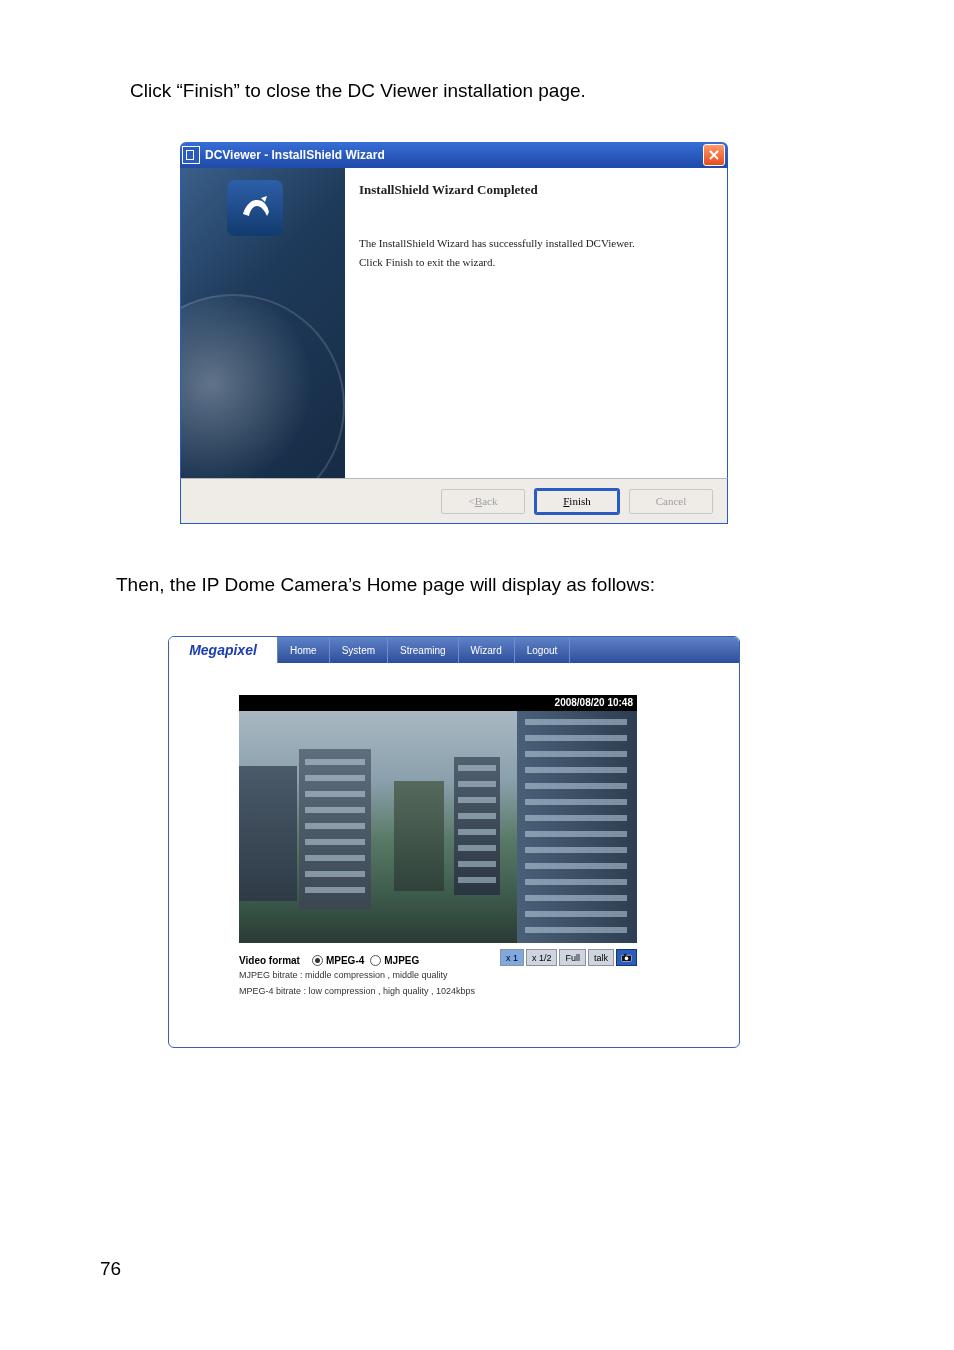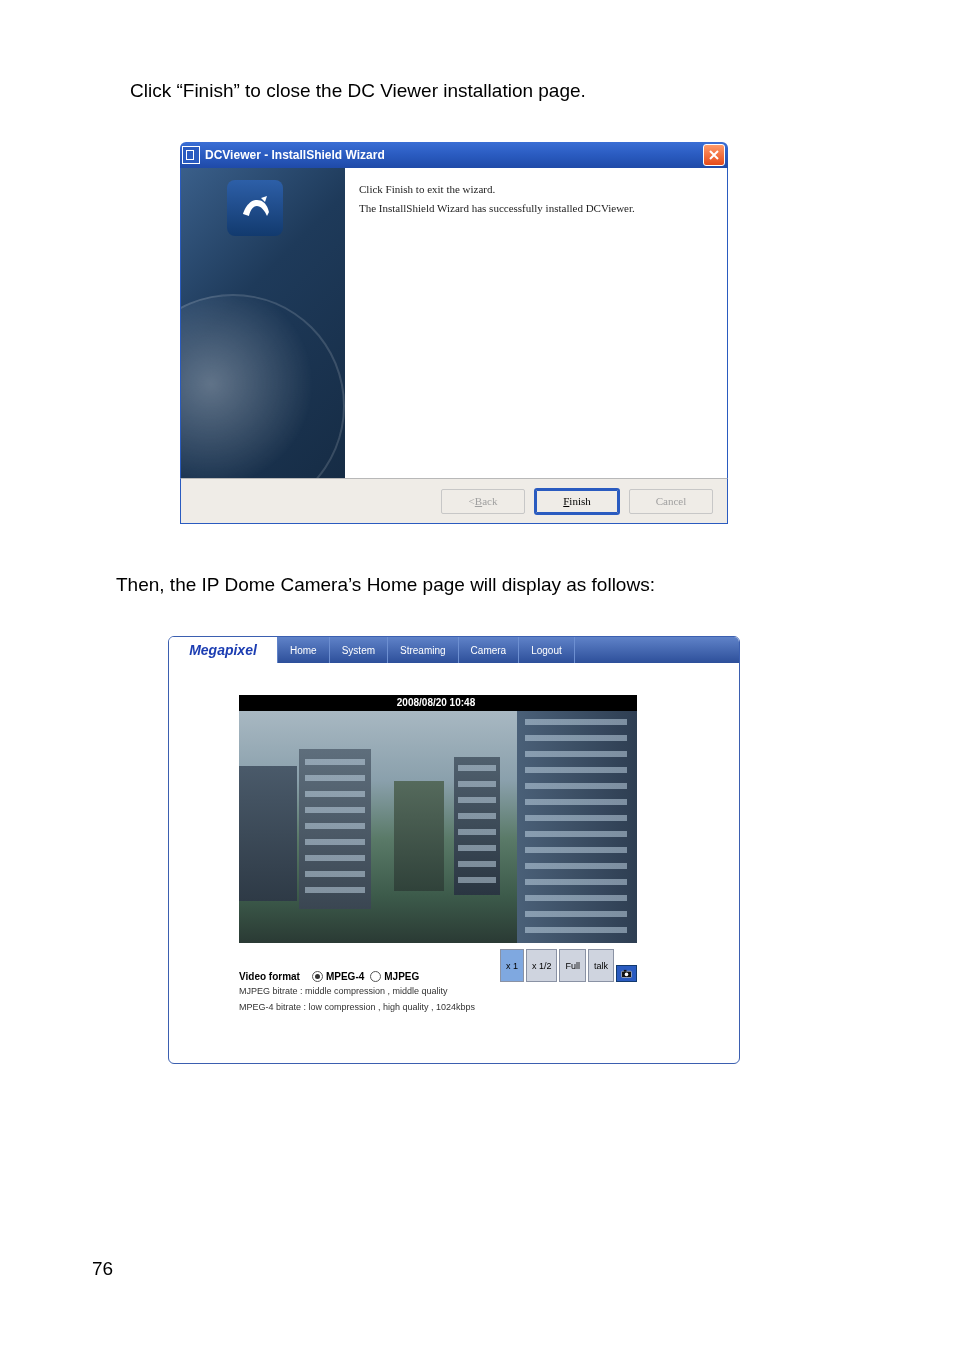--- a/index.html
+++ b/index.html
@@ -1,18 +1,18 @@
 <!DOCTYPE html>
 <html><head>
 <meta charset="utf-8">
 <style>
   html,body{margin:0;padding:0;background:#fff;font-family:Arial,Helvetica,sans-serif;color:#000;}
   .page{width:954px;height:1350px;position:relative;box-sizing:border-box;padding:80px 80px 0 100px;}
   .instr{font-size:19px;margin:0 0 40px 30px;}
-  .pagenum{position:absolute;left:92px;bottom:70px;font-size:19px;}
+  .pagenum{position:absolute;left:100px;bottom:70px;font-size:19px;}
   
   .installer{width:548px;margin:0 0 50px 80px;box-sizing:border-box;}
   .titlebar{height:26px;background:linear-gradient(to bottom,#3a6ed5 0%,#2a5bc0 50%,#1f4aa8 100%);display:flex;align-items:center;padding:0 3px 0 2px;color:#fff;font:bold 12px Tahoma,sans-serif;border-top-left-radius:6px;border-top-right-radius:6px;}
   .titlebar .tb-icon{width:16px;height:16px;margin-right:5px;background:#2a5bc0;border:1px solid #fff;position:relative;}
   .titlebar .tb-icon:before{content:"";position:absolute;left:3px;top:3px;width:6px;height:8px;border:1px solid #fff;}
   .titlebar .tb-title{flex:1;}
   .closebtn{width:20px;height:20px;background:linear-gradient(to bottom,#ff9a6a,#e64b1a);border:1px solid #fff;border-radius:3px;display:flex;align-items:center;justify-content:center;}
   .closebtn svg{width:12px;height:12px;}
   .body{display:flex;background:#fff;border-left:1px solid #2a5bc0;border-right:1px solid #2a5bc0;}
   .side{width:164px;height:310px;background:linear-gradient(135deg,#3a5f8a 0%,#1e3a5a 40%,#162c45 100%);position:relative;overflow:hidden;}
@@ -29,35 +29,35 @@
   .wbtn .ul{text-decoration:underline;}
   
   .cam{width:570px;margin:0 0 0 68px;border:1px solid #3b5fb0;border-radius:6px;overflow:hidden;font-family:Arial;background:#fff;}
   .camhead{height:26px;background:#fff;display:flex;align-items:stretch;}
   .brand{flex:0 0 108px;display:flex;align-items:center;justify-content:center;font:italic bold 14px Arial;color:#1c3db2;border-right:1px solid #5f82c8;}
   .tabs{flex:1;display:flex;background:linear-gradient(to bottom,#5f82c8,#2d4f9a);}
   .tab{flex:0 0 auto;padding:0 12px;display:flex;align-items:center;color:#fff;font:10px Arial;border-right:1px solid #6d8fd1;}
   .tabs .fill{flex:1;}
   .cambody{padding:32px 18px 50px 70px;}
   .vwrap{width:398px;}
-  .tsbar{height:16px;background:#000;color:#fff;font:bold 10px Arial;text-align:center;padding-right:4px;line-height:16px;}
+  .tsbar{height:16px;background:#000;color:#fff;font:bold 10px Arial;text-align:right;padding-right:4px;line-height:16px;}
   .feed{width:398px;height:232px;background:linear-gradient(to bottom,#a8b8c2 0%,#8aa0ac 30%,#5a7a68 55%,#3c5a4a 80%,#2a3a34 100%);position:relative;overflow:hidden;}
   .bld{position:absolute;background:linear-gradient(to bottom,#4a5a6a,#2e3a46);}
   .bld.b1{left:0;top:55px;width:58px;height:135px;}
   .bld.b2{left:60px;top:38px;width:72px;height:160px;background:linear-gradient(to bottom,#5e6e7c,#3a4652);}
   .bld.b3{right:0;top:0;width:120px;height:232px;background:linear-gradient(to right,#4a6078,#2e3e52);}
   .bld.b4{left:155px;top:70px;width:50px;height:110px;background:linear-gradient(to bottom,#556a5c,#30423a);}
   .bld.b5{left:215px;top:46px;width:46px;height:138px;background:linear-gradient(to bottom,#50606e,#2a3642);}
   .win{position:absolute;background:repeating-linear-gradient(to bottom,rgba(200,220,235,.5) 0 6px,rgba(0,0,0,0) 6px 16px);}
   .ctrls{display:flex;align-items:flex-end;margin-top:6px;font:10px Arial;color:#000;}
   .ctrls .lbl{font-weight:bold;margin-right:6px;}
   .radio{width:9px;height:9px;border:1px solid #555;border-radius:50%;display:inline-flex;align-items:center;justify-content:center;margin:0 3px 0 6px;vertical-align:middle;}
   .radio.on:before{content:"";width:5px;height:5px;background:#333;border-radius:50%;}
   .spacer{flex:1;}
-  .mini{height:15px;padding:8px 5px;font:9px Arial;background:#cfd4df;border:1px solid #8a92a4;display:flex;align-items:center;margin-left:2px;}
+  .mini{height:15px;padding:0 5px;font:9px Arial;background:#cfd4df;border:1px solid #8a92a4;display:flex;align-items:center;margin-left:2px;}
   .mini.sel{background:#7fa8e0;}
   .mini.ic{padding:0 4px;background:#2a5bc0;border-color:#123a6e;}
   .mini.ic svg{width:11px;height:9px;}
   .stat{font:9px/1.3 Arial;color:#333;margin-top:4px;}
 </style>
 </head>
 <body>
 
 <div class="page">
   <p class="instr">Click “Finish” to close the DC Viewer installation page.</p>
@@ -76,22 +76,23 @@
       <div class="side">
         <div class="lg">
           <svg viewBox="0 0 36 36">
               <path d="M6 24 C6 24 10 10 20 10 C30 10 32 22 32 22 L30 26 C30 26 26 16 20 16 C14 16 12 26 12 26 Z" fill="#fff"></path>
               <path d="M24 8 L30 6 L28 12 Z" fill="#fff"></path>
             </svg>
         </div>
         <div class="disc"></div>
       </div>
       <div class="main">
+        <div class="h">InstallShield Wizard Completed</div>
+        <div class="t">The InstallShield Wizard has successfully installed DCViewer.</div>
         <div class="t">Click Finish to exit the wizard.</div>
-        <div class="t">The InstallShield Wizard has successfully installed DCViewer.</div>
       </div>
     </div>
     <div class="btnbar">
       <div class="wbtn disabled">
         <span>&lt; </span>
           <span class="ul">B</span>
           <span>ack</span>
       </div>
       <div class="wbtn focus">
         <span class="ul">F</span>
@@ -103,21 +104,21 @@
 
   <p class="instr" style="margin-left:16px;">Then, the IP Dome Camera’s Home page will display as follows:</p>
 
   <div class="cam">
     <div class="camhead">
       <div class="brand">Megapixel</div>
       <div class="tabs">
         <div class="tab">Home</div>
         <div class="tab">System</div>
         <div class="tab">Streaming</div>
-        <div class="tab">Camera</div>
+        <div class="tab">Wizard</div>
         <div class="tab">Logout</div>
         <div class="fill"></div>
       </div>
     </div>
     <div class="cambody">
       <div class="vwrap">
         <div class="tsbar">2008/08/20 10:48</div>
         <div class="feed">
           <div class="bld b1"></div>
           <div class="bld b2">

